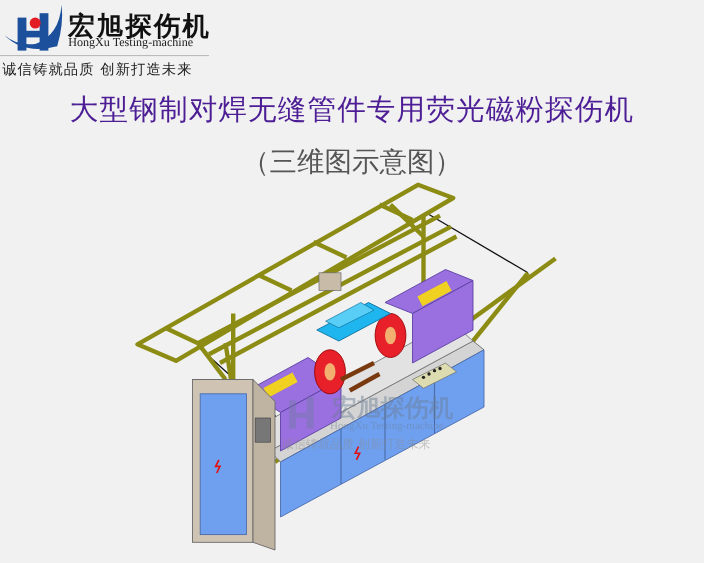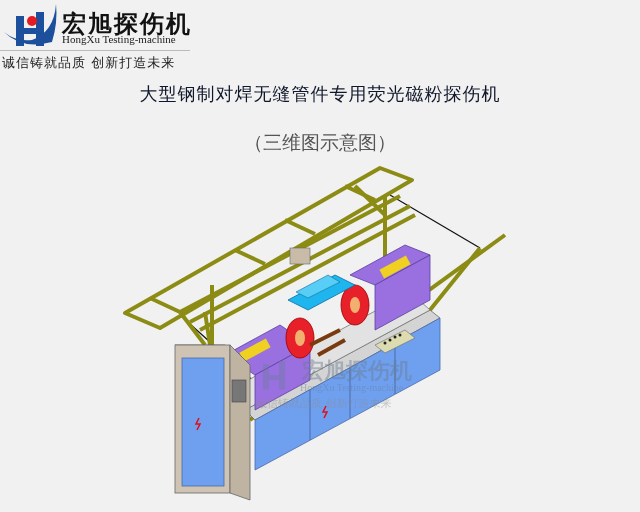--- a/index.html
+++ b/index.html
@@ -3,22 +3,22 @@
 <meta charset="utf-8">
 <style>
   html,body{margin:0;padding:0;}
   body{width:640px;height:512px;background:#f1f1f1;position:relative;overflow:hidden;font-family:"DejaVu Sans",sans-serif;}
   .logo{position:absolute;left:0;top:0;width:200px;height:72px;}
   .logo-mark{position:absolute;left:2px;top:2px;width:56px;height:50px;}
   .brand-cn{position:absolute;left:62px;top:8px;font-size:24px;font-weight:bold;color:#111;letter-spacing:2px;font-family:"DejaVu Sans",sans-serif;}
   .brand-en{position:absolute;left:62px;top:33px;font-size:11px;color:#222;font-family:"Liberation Serif",serif;}
   .brand-rule{position:absolute;left:0;top:50px;width:190px;height:1px;background:#bbb;}
   .slogan{position:absolute;left:2px;top:54px;font-size:13px;color:#222;font-family:"DejaVu Serif",serif;letter-spacing:1px;white-space:nowrap;}
-  .title{position:absolute;left:0;width:640px;top:82px;text-align:center;font-size:18px;color:#0f172a;letter-spacing:1px;font-family:"DejaVu Sans",sans-serif;}
-  .subtitle{position:absolute;left:0;width:640px;top:130px;text-align:center;font-size:19px;color:#555;font-family:"DejaVu Sans",sans-serif;}
+  .title{position:absolute;left:0;width:640px;top:82px;text-align:center;font-size:26px;color:#4c1d95;letter-spacing:1px;font-family:"DejaVu Sans",sans-serif;}
+  .subtitle{position:absolute;left:0;width:640px;top:130px;text-align:center;font-size:25px;color:#555;font-family:"DejaVu Sans",sans-serif;}
   .machine{position:absolute;left:0;top:160px;width:640px;height:352px;}
   .wm{position:absolute;left:250px;top:356px;opacity:.45;pointer-events:none;}
   .wm-cn{position:absolute;left:52px;top:0;font-size:22px;font-weight:bold;color:#6a7d94;white-space:nowrap;}
   .wm-en{position:absolute;left:50px;top:26px;font-size:10px;color:#6a7d94;font-family:"Liberation Serif",serif;white-space:nowrap;}
   .wm-slogan{position:absolute;left:6px;top:40px;font-size:11px;color:#8a8a8a;font-family:"DejaVu Serif",serif;white-space:nowrap;}
 </style>
 </head>
 <body>
 
 <div class="logo">

